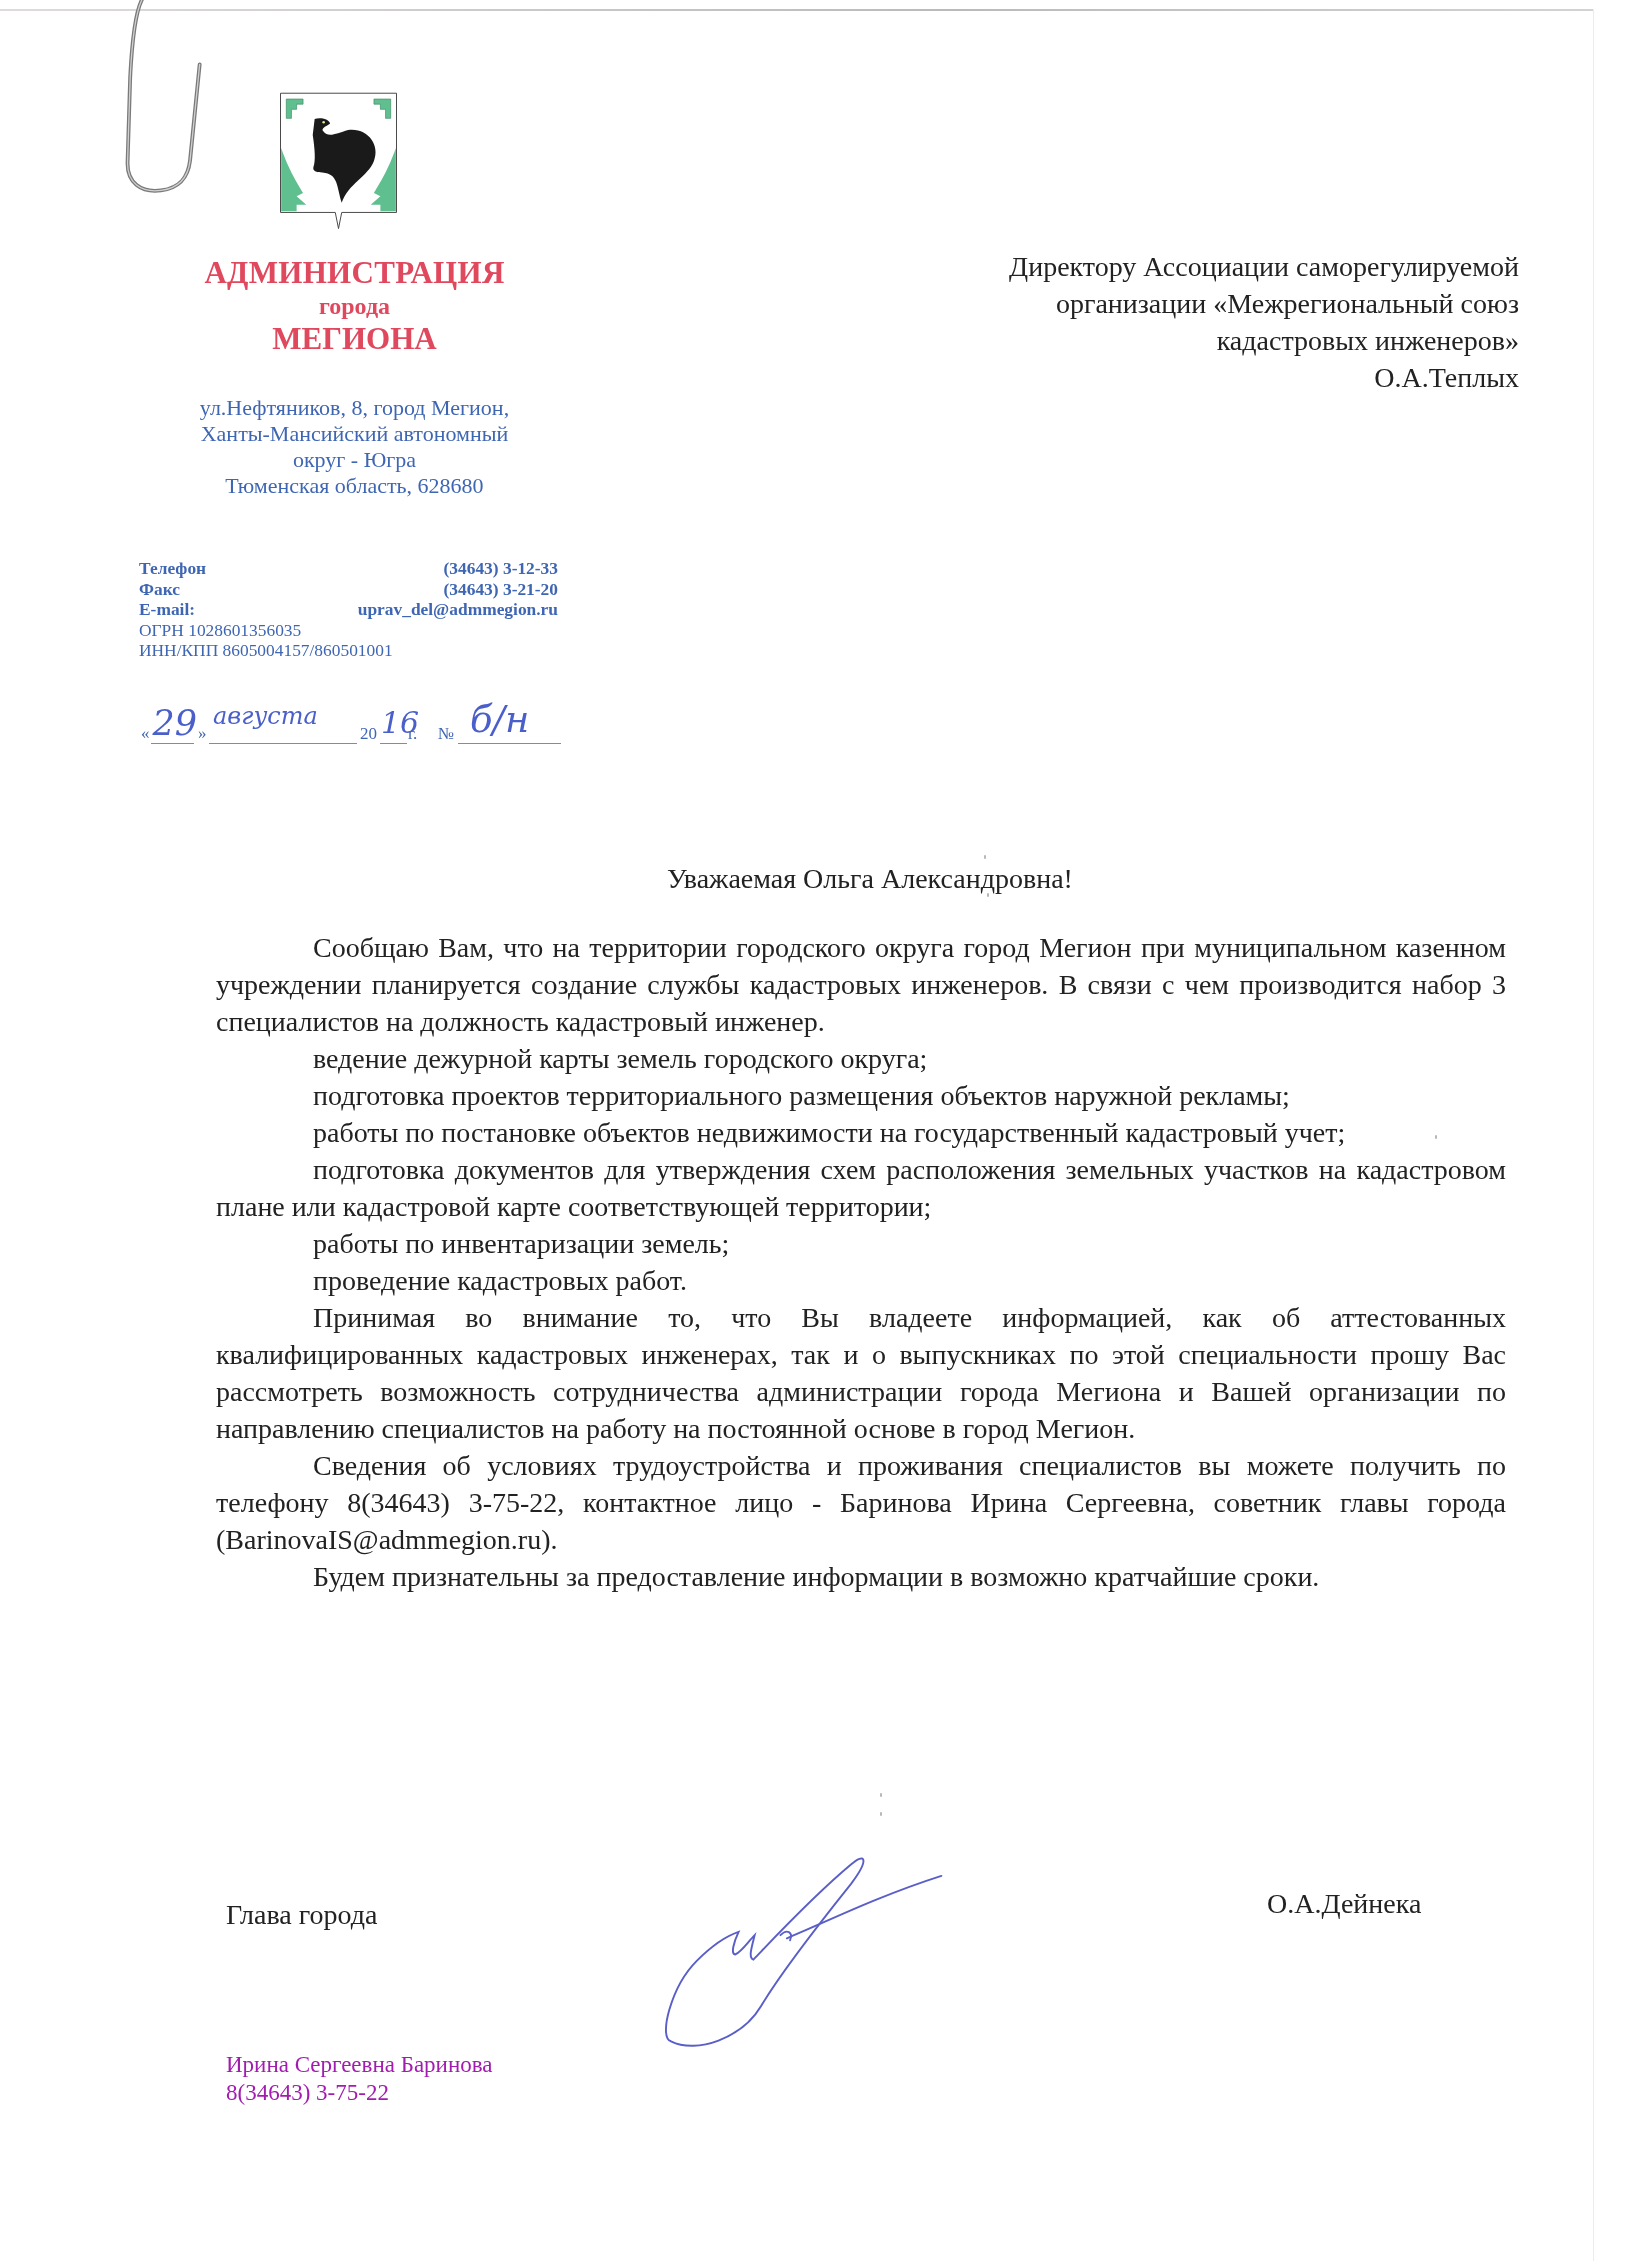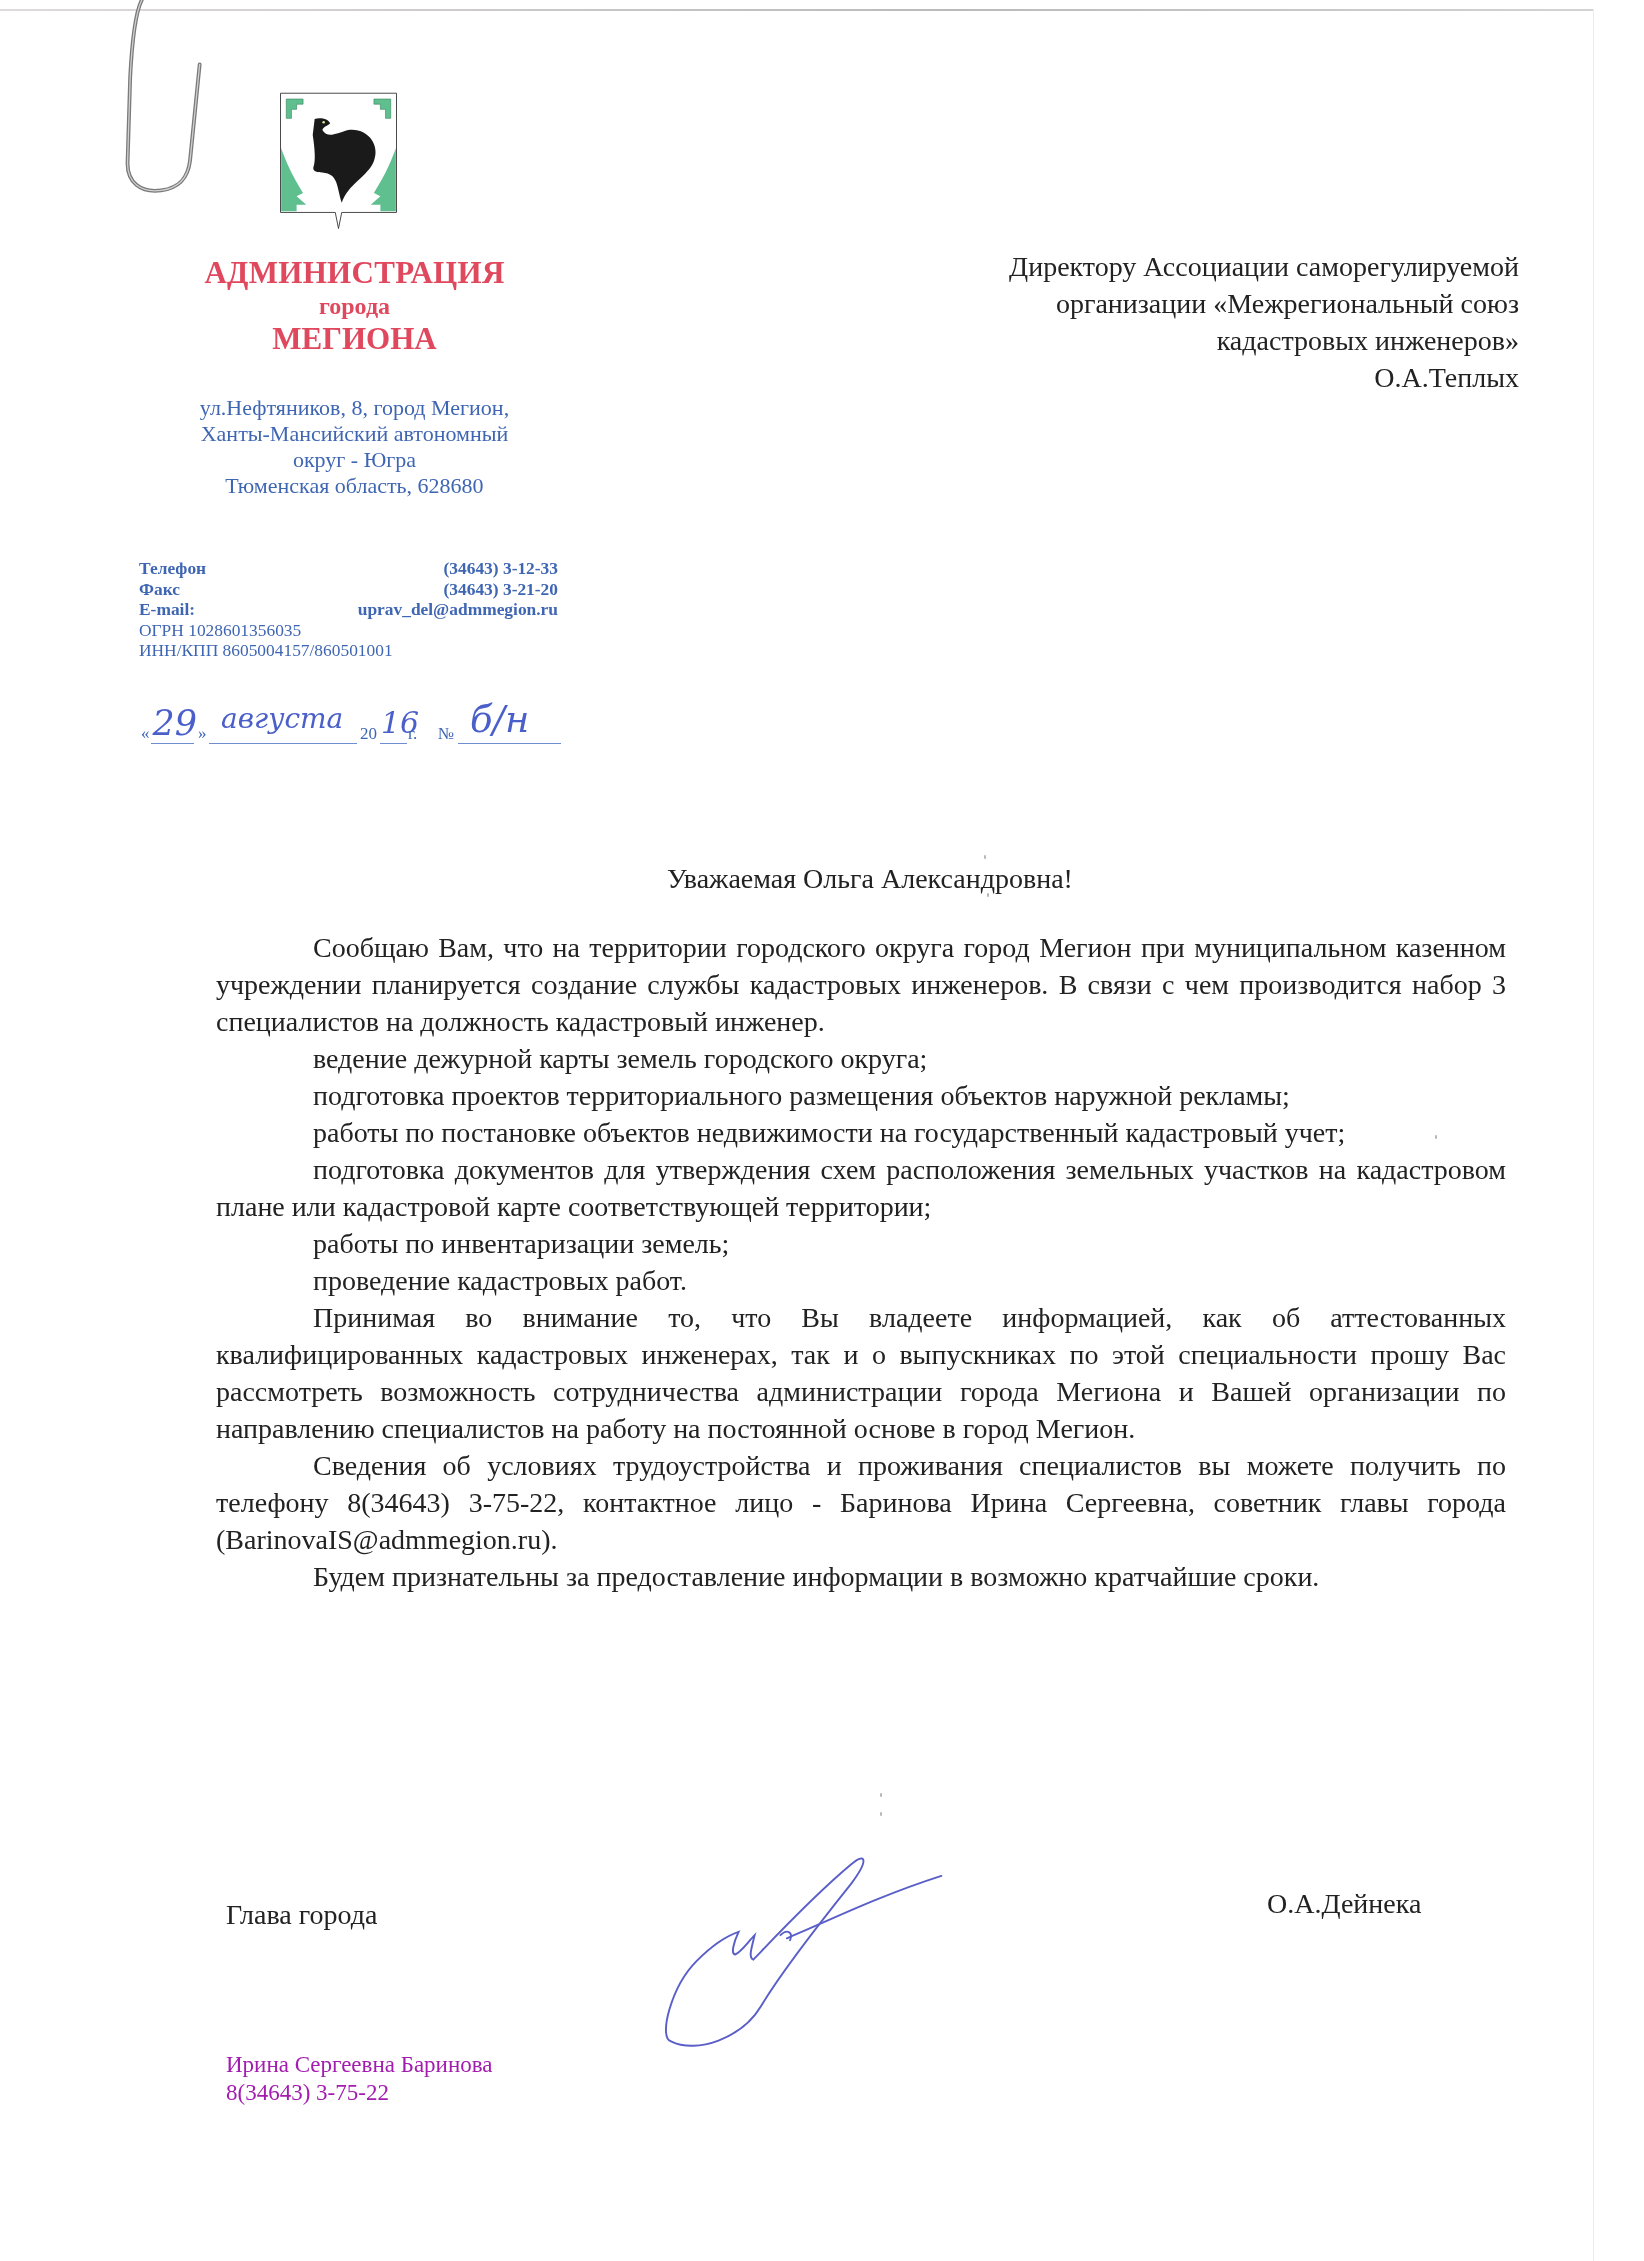--- a/index.html
+++ b/index.html
@@ -103,21 +103,21 @@
   </div>
   <div class="reg-row">ОГРН 1028601356035</div>
   <div class="reg-row">ИНН/КПП 8605004157/860501001</div>
 </div>
 
 <div class="date-line">
   <span class="printed" style="left:0;">«</span>
   <span class="hw" style="left:11.6px; top:6.4px; font-size:35px;">29</span>
   <div class="uline" style="left:10.3px; width:43px;"></div>
   <span class="printed" style="left:57px;">»</span>
-  <span class="hw" style="left:80px; top:5.2px; font-size:28px;">августа</span>
+  <span class="hw" style="left:72px; top:5.2px; font-size:24px;">августа</span>
   <div class="uline" style="left:68px; width:148px;"></div>
   <span class="printed" style="left:219px;">20</span>
   <span class="hw" style="left:240px; top:7.7px; font-size:30px;">16</span>
   <div class="uline" style="left:239px; width:27px;"></div>
   <span class="printed" style="left:267px;">г.</span>
   <span class="printed" style="left:297px;">№</span>
   <span class="hw" style="left:329px; top:1.3px; font-size:37px;">б/н</span>
   <div class="uline" style="left:317px; width:103px;"></div>
 </div>
 

